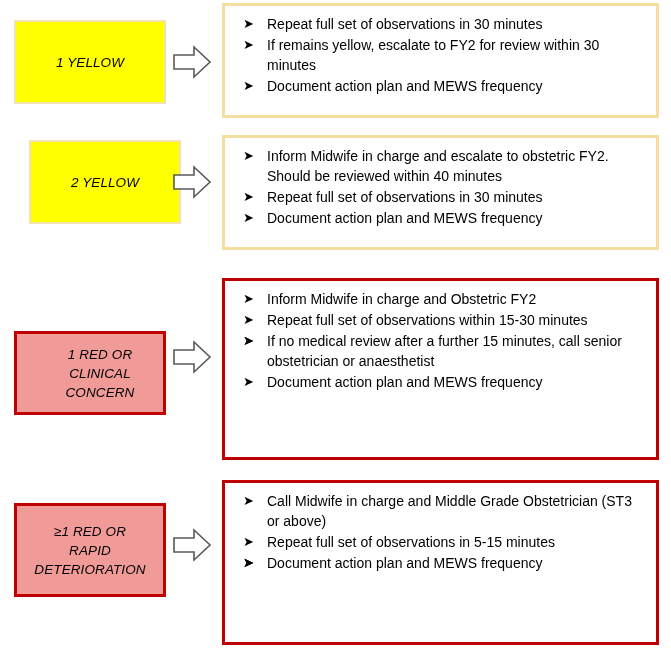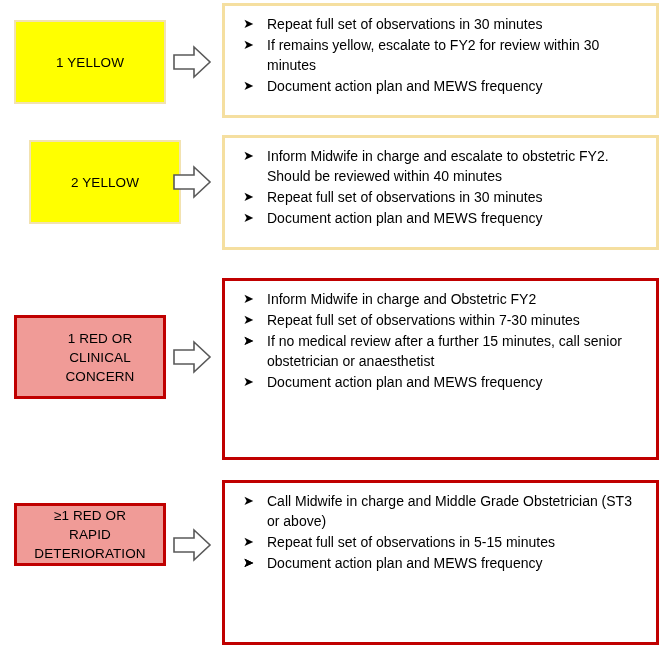--- a/index.html
+++ b/index.html
@@ -43,20 +43,21 @@
     background: #FFFF00;
     border: 2px solid #F2E2B0;
   }
   .trigger-box.red {
     background: #F09B97;
     border: 3px solid #C00000;
   }
   .trigger-label {
     display: block;
     white-space: pre-line;
+    font-style: italic;
   }
 
   
   .arrow {
     position: absolute;
     width: 40px;
     height: 38px;
   }
   .arrow svg { display: block; }
 
@@ -151,59 +152,59 @@
         </li>
         <li>
           <span class="bullet-arrow-icon">➤</span>
           <span class="action-text">Document action plan and MEWS frequency</span>
         </li>
       </ul>
     </div>
   </div>
 
   <div class="row" style="top:265px;height:215px;">
-    <div class="trigger-box red" style="left:14px; top:50px; width:152px; height:84px;padding-left:20px;">
+    <div class="trigger-box red" style="left:14px; top:66px; width:152px; height:84px;padding-left:20px;">
       <span class="trigger-label">1 RED OR
 CLINICAL
 CONCERN</span>
     </div>
 
     <div class="arrow" style="left:172px; top:73px;">
       <svg width="40" height="38" viewBox="0 0 40 38">
         <polygon points="2,12 22,12 22,4 38,19 22,34 22,26 2,26" fill="#FFFFFF" stroke="#595959" stroke-width="1.6" stroke-linejoin="miter"></polygon>
       </svg>
     </div>
 
     <div class="actions-box red-frame" style="left:222px; top:13px; width:437px; height:182px;">
       <ul class="actions-list">
         <li>
           <span class="bullet-arrow-icon">➤</span>
           <span class="action-text">Inform Midwife in charge and Obstetric FY2</span>
         </li>
         <li>
           <span class="bullet-arrow-icon">➤</span>
-          <span class="action-text">Repeat full set of observations within 7-30 minutes</span>
+          <span class="action-text">Repeat full set of observations within 15-30 minutes</span>
         </li>
         <li>
           <span class="bullet-arrow-icon">➤</span>
         </li>
         <li>
           <span class="bullet-arrow-icon">➤</span>
           <span class="action-text">If no medical review after a further 15 minutes, call senior obstetrician or anaesthetist</span>
         </li>
         <li>
           <span class="bullet-arrow-icon">➤</span>
           <span class="action-text">Document action plan and MEWS frequency</span>
         </li>
       </ul>
     </div>
   </div>
 
   <div class="row" style="top:480px;height:177px;">
-    <div class="trigger-box red" style="left:14px; top:23px; width:152px; height:63px;">
+    <div class="trigger-box red" style="left:14px; top:23px; width:152px; height:94px;">
       <span class="trigger-label">≥1 RED OR
 RAPID
 DETERIORATION</span>
     </div>
 
     <div class="arrow" style="left:172px; top:46px;">
       <svg width="40" height="38" viewBox="0 0 40 38">
         <polygon points="2,12 22,12 22,4 38,19 22,34 22,26 2,26" fill="#FFFFFF" stroke="#595959" stroke-width="1.6" stroke-linejoin="miter"></polygon>
       </svg>
     </div>

